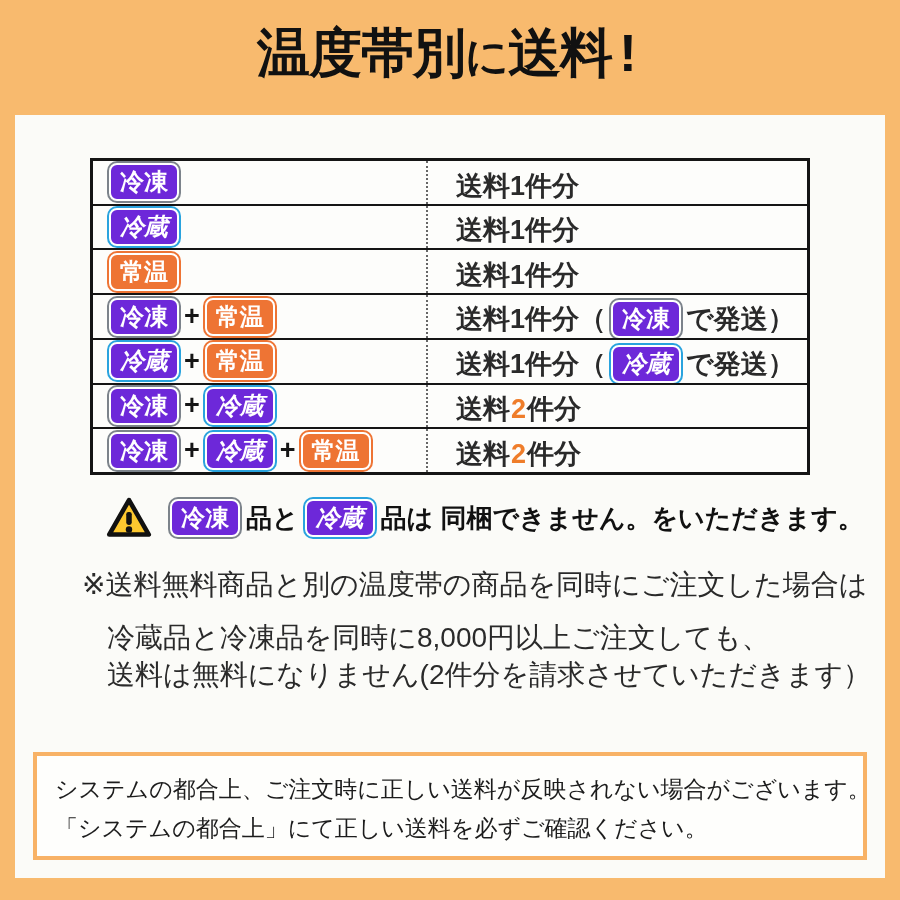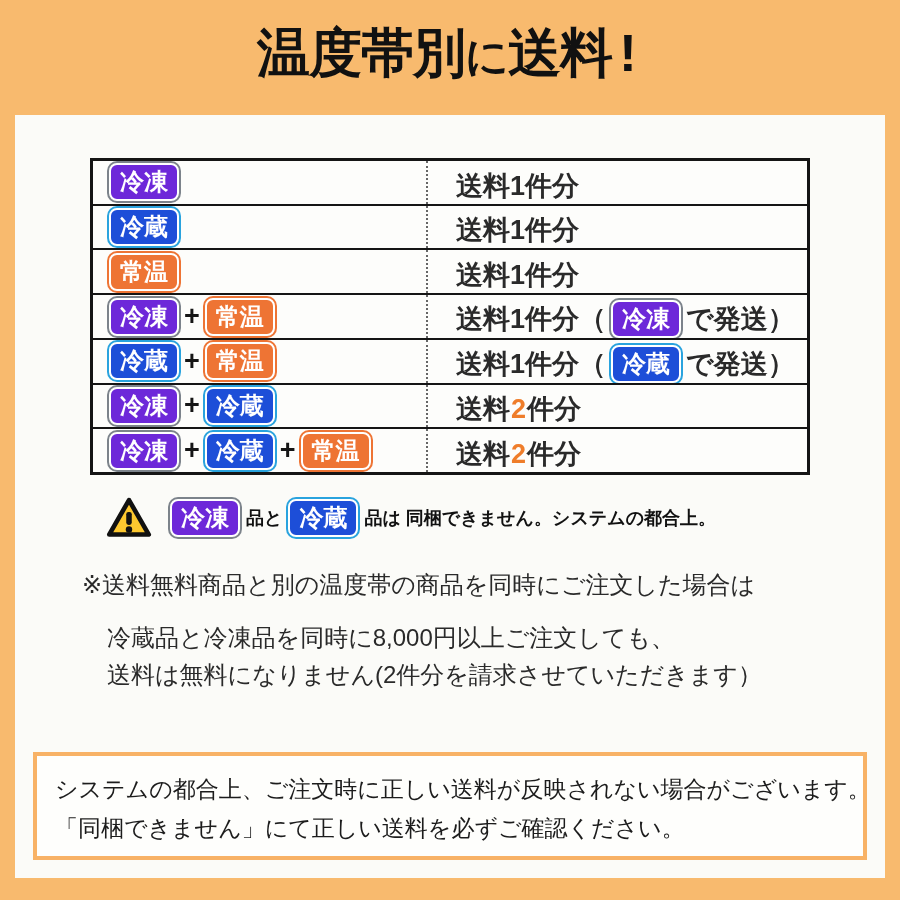--- a/index.html
+++ b/index.html
@@ -33,35 +33,35 @@
   .trow{flex:1;display:flex;align-items:stretch;border-top:2px solid #151515;}
   .trow:first-child{border-top:none;}
   .cell-left{width:333px;display:flex;align-items:center;padding-left:14px;box-sizing:border-box;}
   .cell-right{flex:1;border-left:2px dotted #666;display:flex;align-items:flex-end;padding-left:28px;}
   .badge{
     display:inline-block;padding:2px 9px;margin:2px;
     font-size:24px;font-weight:800;color:#fff;line-height:1.25;
     border:2px solid #fff;border-radius:8px;white-space:nowrap;
   }
   .badge-frozen {background:#6d28d9;box-shadow:0 0 0 2px #7c838b;}
-  .badge-chilled{background:#1d4ed8;box-shadow:0 0 0 2px #29a3de;}
+  .badge-chilled{background:#6d28d9;box-shadow:0 0 0 2px #29a3de;font-style:italic;}
   .badge-ambient{background:#ee7434;box-shadow:0 0 0 2px #ee7434;}
   .plus{font-size:27px;font-weight:900;color:#151515;margin:0 3px;}
   .fee{display:flex;align-items:center;font-size:27px;font-weight:800;color:#2a2a2a;white-space:nowrap;}
   .fee .num2{color:#ef7d2a;padding:0 1px;}
   .fee .badge{margin:0 5px;}
   
   .warning{
     position:absolute;left:106px;top:490px;width:700px;height:56px;
     display:flex;align-items:center;
   }
   .warn-icon{width:46px;height:44px;margin-right:16px;flex:0 0 auto;}
-  .warn-seg{font-size:18px;font-weight:800;color:#111;white-space:pre;margin:0 4px;}
-  
-  .notes{position:absolute;left:82px;top:566px;width:760px;font-size:24px;line-height:37px;color:#2a2a2a;}
+  .warn-seg{font-size:26px;font-weight:800;color:#111;white-space:pre;margin:0 4px;}
+  
+  .notes{position:absolute;left:82px;top:566px;width:760px;font-size:28px;line-height:37px;color:#2a2a2a;}
   .note{margin-bottom:16px;}
   .note .cont{padding-left:25px;}
   .note div{white-space:nowrap;}
   
   .notice-box{
     position:absolute;left:33px;top:752px;width:834px;height:108px;
     box-sizing:border-box;border:4px solid #f8b266;background:#fefefc;
     padding:14px 0 4px 18px;
   }
   .notice-box div{font-size:23px;line-height:39px;color:#1c1c1c;white-space:nowrap;}
@@ -175,29 +175,29 @@
 
 <div class="warning">
   <svg class="warn-icon" viewBox="0 0 100 92">
     <path d="M50 7 L93 82 L7 82 Z" fill="#fdc82f" stroke="#111" stroke-width="10" stroke-linejoin="round"></path>
     <rect x="44" y="33" width="12" height="28" rx="5" fill="#111"></rect>
     <circle cx="50" cy="71" r="7" fill="#111"></circle>
   </svg>
   <span class="badge badge-frozen">冷凍</span>
   <span class="warn-seg">品と</span>
   <span class="badge badge-chilled">冷蔵</span>
-  <span class="warn-seg">品は 同梱できません。システムの都合上。</span>
+  <span class="warn-seg">品は 同梱できません。をいただきます。</span>
 </div>
 
 <div class="notes">
   <div class="note">
     <div>※送料無料商品と別の温度帯の商品を同時にご注文した場合は</div>
   </div>
   <div class="note">
     <div class="cont">冷蔵品と冷凍品を同時に8,000円以上ご注文しても、</div>
     <div class="cont">送料は無料になりません(2件分を請求させていただきます）</div>
   </div>
 </div>
 
 <div class="notice-box">
   <div>システムの都合上、ご注文時に正しい送料が反映されない場合がございます。</div>
-  <div>「同梱できません」にて正しい送料を必ずご確認ください。</div>
+  <div>「システムの都合上」にて正しい送料を必ずご確認ください。</div>
 </div>
 
 </body></html>

